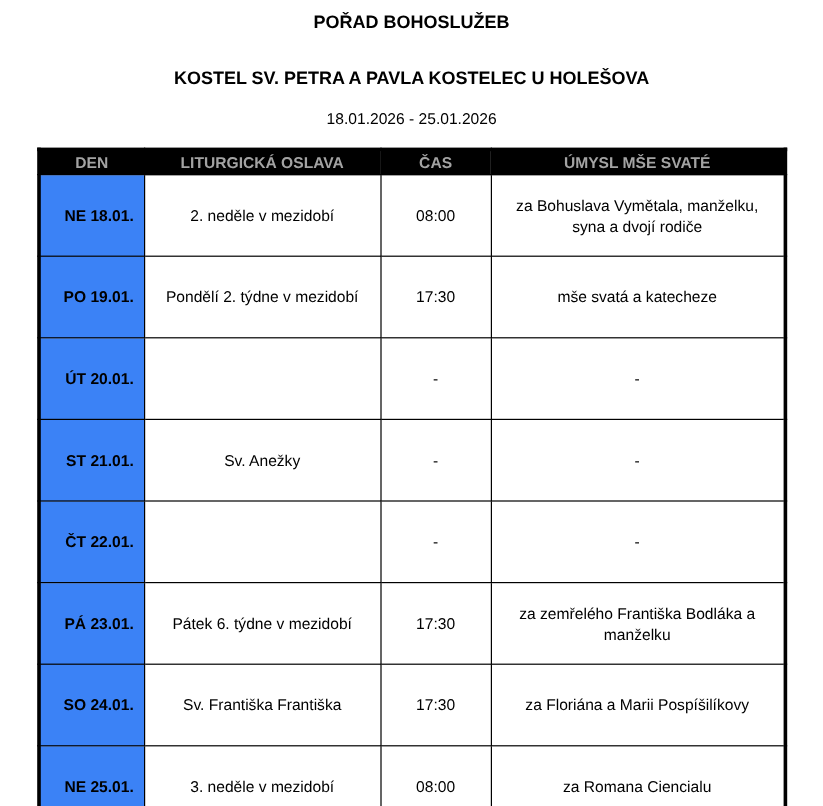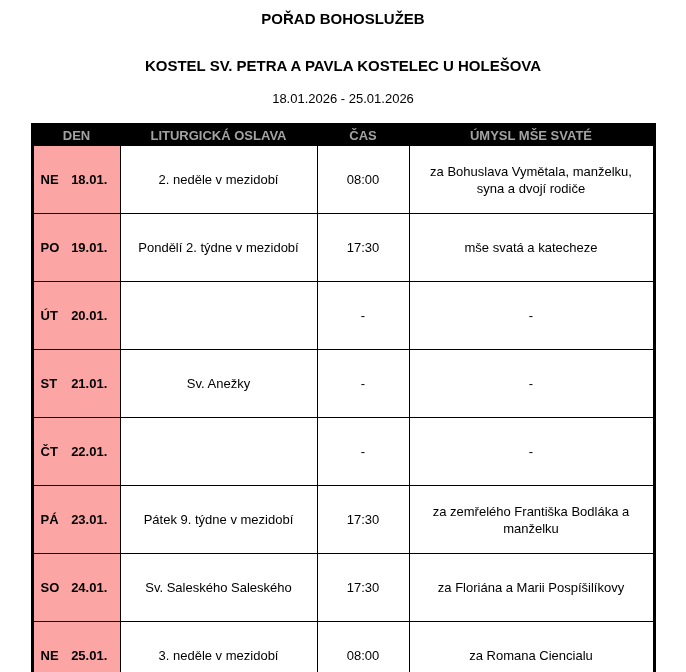--- a/index.html
+++ b/index.html
@@ -36,23 +36,23 @@
   .schedule td {
     border: 1px solid #000000;
     font-size: 13px;
     text-align: center;
     vertical-align: middle;
     padding: 3px 8px;
     height: 68px;
     line-height: 17px;
   }
   td.day-cell {
-    background: #fca5a5;
+    background: #3b82f6;
     font-weight: bold;
-    text-align: left;
+    text-align: right;
     padding-left: 7px;
     white-space: nowrap;
   }
   .day-abbrev { display: inline-block; min-width: 27px; }
 </style>
 </head>
 <body>
 
 <div class="page">
 
@@ -127,31 +127,31 @@
         <td></td>
         <td>-</td>
         <td>-</td>
       </tr>
 
       <tr>
         <td class="day-cell">
           <span class="day-abbrev">PÁ</span>
           <span class="day-date">23.01.</span>
         </td>
-        <td>Pátek 9. týdne v mezidobí</td>
+        <td>Pátek 6. týdne v mezidobí</td>
         <td>17:30</td>
         <td>za zemřelého Františka Bodláka a manželku</td>
       </tr>
 
       <tr>
         <td class="day-cell">
           <span class="day-abbrev">SO</span>
           <span class="day-date">24.01.</span>
         </td>
-        <td>Sv. Saleského Saleského</td>
+        <td>Sv. Františka Františka</td>
         <td>17:30</td>
         <td>za Floriána a Marii Pospíšilíkovy</td>
       </tr>
 
       <tr>
         <td class="day-cell">
           <span class="day-abbrev">NE</span>
           <span class="day-date">25.01.</span>
         </td>
         <td>3. neděle v mezidobí</td>

